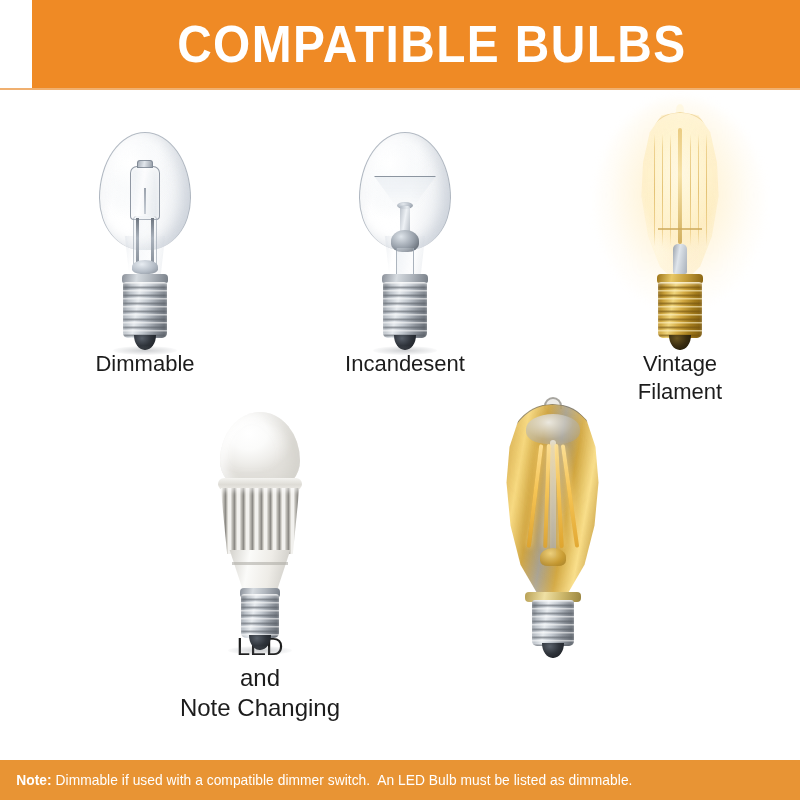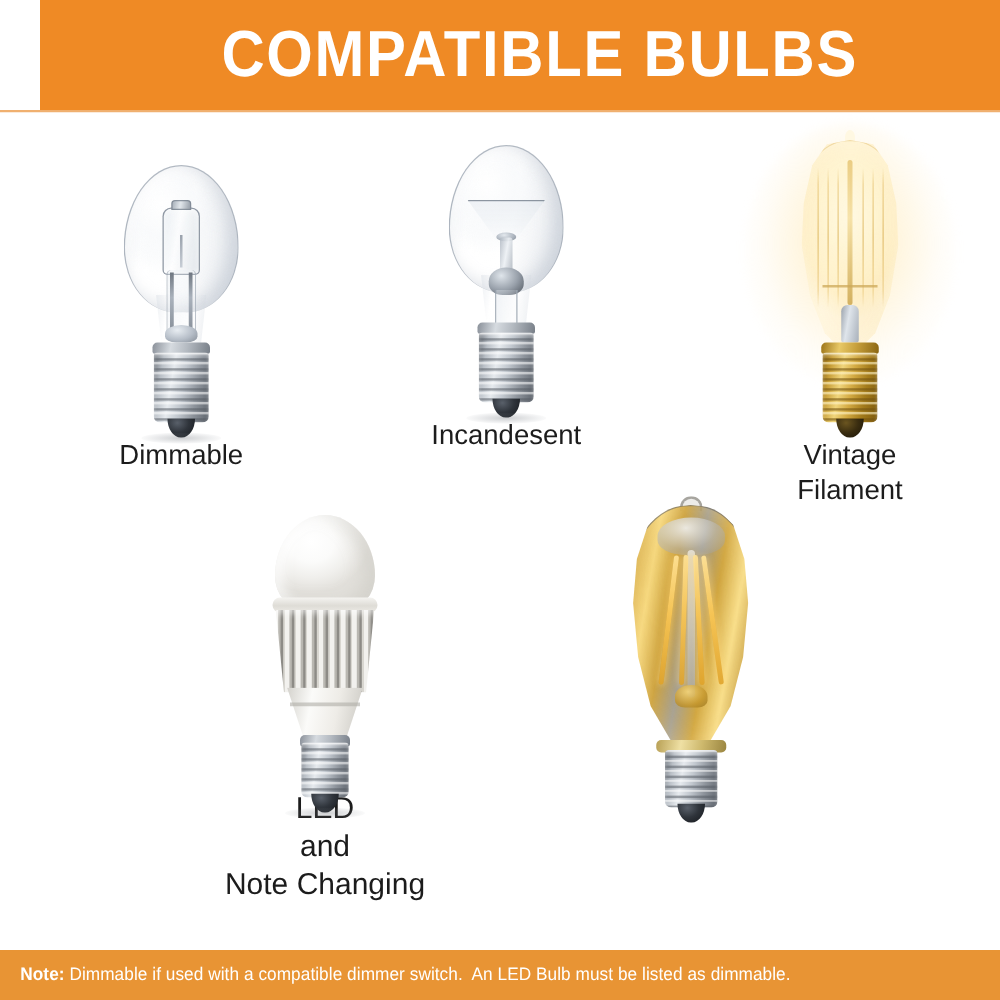--- a/index.html
+++ b/index.html
@@ -514,21 +514,21 @@
         <div class="hal-post r"></div>
         <div class="hal-stem-knob"></div>
         <div class="base-collar" style="top:142px;"></div>
         <div class="screw-base" style="top:150px;"></div>
         <div class="base-tip" style="top:203px;"></div>
         <div class="ground-shadow" style="top:214px;"></div>
       </div>
       <div class="caption">Dimmable</div>
     </div>
 
-    <div class="bulb-cell" style="left:320px; top:26px; width:170px;">
+    <div class="bulb-cell" style="left:320px; top:42px; width:170px;">
       <div class="bulb-art" style="width:170px; height:212px;">
         <div class="a19-glass"></div>
         <div class="a19-neck"></div>
         <div class="inc-cone"></div>
         <div class="inc-fil-knot"></div>
         <div class="inc-stem"></div>
         <div class="inc-bulge"></div>
         <div class="inc-lowstem"></div>
         <div class="base-collar" style="top:142px;"></div>
         <div class="screw-base" style="top:150px;"></div>

